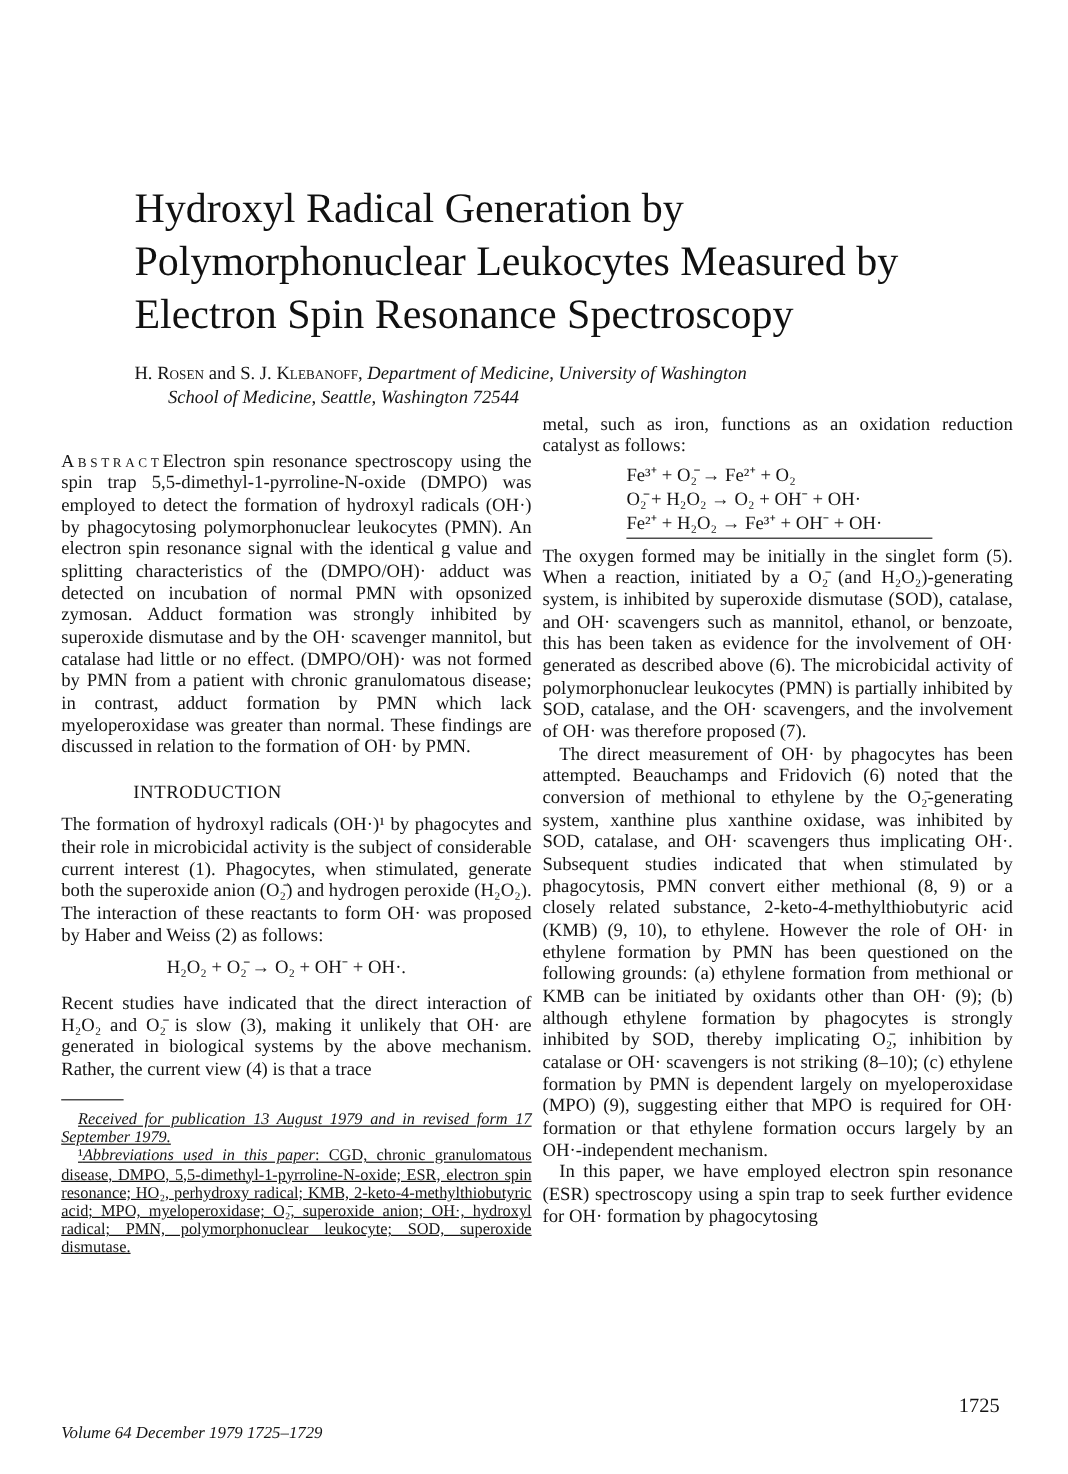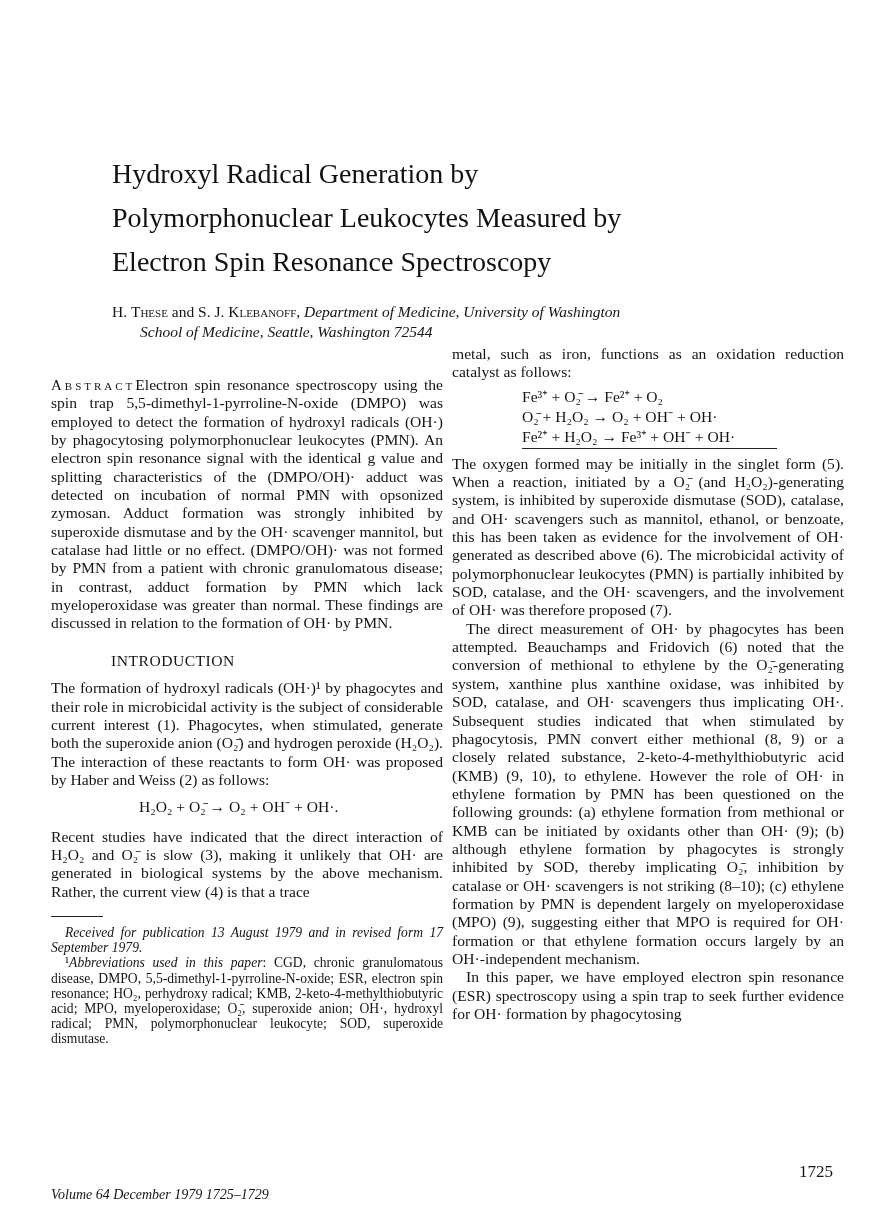--- a/index.html
+++ b/index.html
@@ -4,21 +4,21 @@
 <style>
   html, body { margin: 0; padding: 0; background: #ffffff; }
   body {
     width: 890px; height: 1228px; position: relative; overflow: hidden;
     font-family: "DejaVu Serif", "Liberation Serif", serif;
     color: #141414;
   }
   .title {
     position: absolute; left: 112px; top: 152px; width: 700px;
     font-family: "Liberation Serif", "DejaVu Serif", serif;
-    font-size: 28px; line-height: 44px; color: #111;
+    font-size: 35px; line-height: 44px; color: #111;
   }
   .title div { white-space: nowrap; }
   .authors {
     position: absolute; left: 112px; top: 302px; width: 700px;
     font-family: "Liberation Serif", serif; font-size: 15.5px; line-height: 20px;
   }
   .authors .sc { font-variant: small-caps; }
   .authors .it { font-style: italic; }
   .authors .line2 { padding-left: 28px; font-style: italic; }
 
@@ -37,42 +37,42 @@
     font-size: 15.6px; letter-spacing: 0.5px;
   }
   .eq { text-align: left; white-space: nowrap; margin: 6px 0; }
   .eq.center { padding-left: 88px; margin: 9px 0 11px 0; }
   .eqblock { margin: 6px 0 6px 70px; text-align: left; }
   .eqblock .row { white-space: nowrap; height: 20px; }
   .eqblock .row.rule { border-bottom: 1px solid #222; width: 255px; }
   .footrule { width: 52px; border-top: 1px solid #222; margin: 15px 0 8px 0; }
   .foot { font-size: 13.6px; line-height: 15.2px; }
   .foot .it { font-style: italic; }
-  .foot p { margin: 0; }
+  .foot p { margin: 0; text-decoration: underline; }
   .footer {
     position: absolute; left: 51px; top: 1165px; width: 790px;
     font-family: "Liberation Serif", serif; font-style: italic; font-size: 14px; line-height: 20px;
   }
   .footer .row { position: relative; height: 20px; }
   .footer .pg {
     position: absolute; right: 8px; top: -3px; font-style: normal; font-size: 17px;
   }
 </style>
 </head>
 <body>
 
 <div class="title">
   <div>Hydroxyl Radical Generation by</div>
   <div>Polymorphonuclear Leukocytes Measured by</div>
   <div>Electron Spin Resonance Spectroscopy</div>
 </div>
 
 <div class="authors">
   <div>
-    <span>H. </span><span class="sc">These</span><span> and S. J. </span><span class="sc">Klebanoff</span><span class="it">, Department of Medicine, University of Washington</span>
+    <span>H. </span><span class="sc">Rosen</span><span> and S. J. </span><span class="sc">Klebanoff</span><span class="it">, Department of Medicine, University of Washington</span>
   </div>
   <div class="line2">School of Medicine, Seattle, Washington 72544</div>
 </div>
 
 <div class="col left">
   <p><span class="abs-head">Abstract</span><span>Electron spin resonance spectroscopy using the spin trap 5,5-dimethyl-1-pyrroline-N-oxide (DMPO) was employed to detect the formation of hydroxyl radicals (OH·) by phagocytosing polymorphonuclear leukocytes (PMN). An electron spin resonance signal with the identical g value and splitting characteristics of the (DMPO/OH)· adduct was detected on incubation of normal PMN with opsonized zymosan. Adduct formation was strongly inhibited by superoxide dismutase and by the OH· scavenger mannitol, but catalase had little or no effect. (DMPO/OH)· was not formed by PMN from a patient with chronic granulomatous disease; in contrast, adduct formation by PMN which lack myeloperoxidase was greater than normal. These findings are discussed in relation to the formation of OH· by PMN.</span></p>
 
   <div class="section-head">INTRODUCTION</div>
 
   <p>The formation of hydroxyl radicals (OH·)¹ by phagocytes and their role in microbicidal activity is the subject of considerable current interest (1). Phagocytes, when stimulated, generate both the superoxide anion (O₂̄) and hydrogen peroxide (H₂O₂). The interaction of these reactants to form OH· was proposed by Haber and Weiss (2) as follows:</p>

